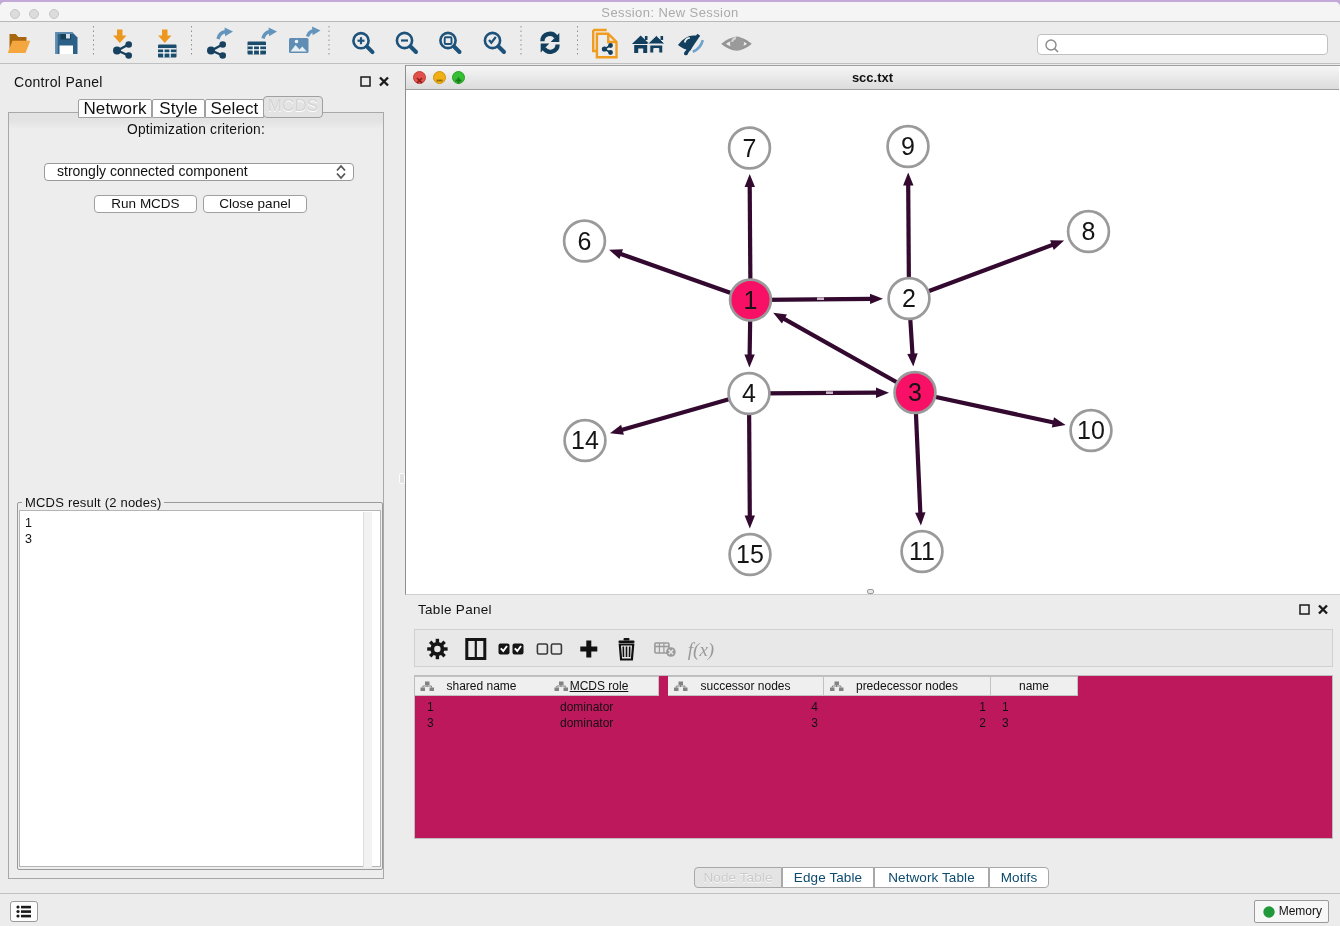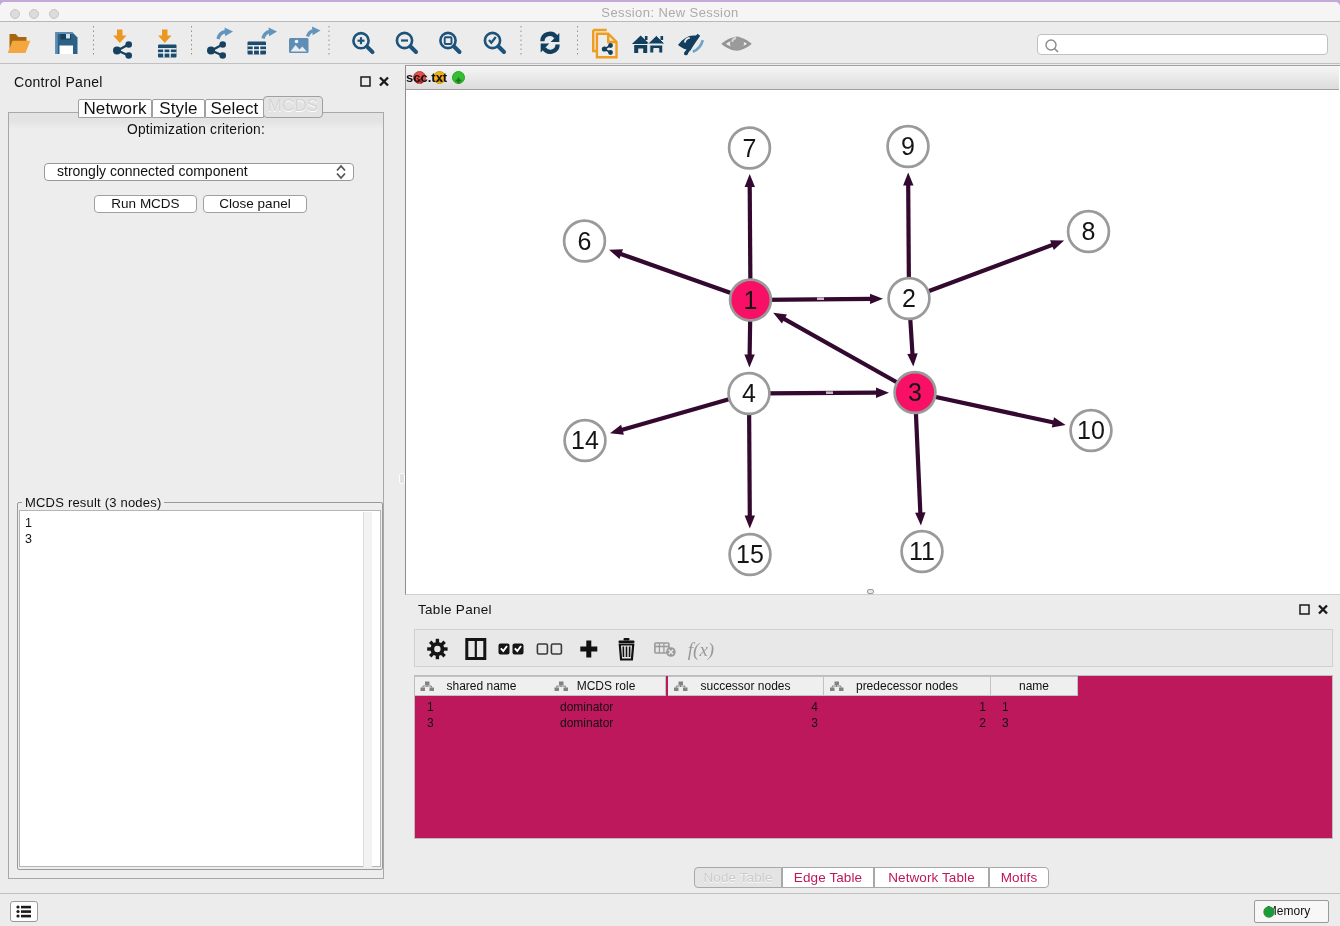--- a/index.html
+++ b/index.html
@@ -19,28 +19,28 @@
 #dropdown { position:absolute; left:44px; top:160.5px; width:310px; height:18px; background:#fff; border:1.5px solid #9a9a9a; border-radius:4px; font-size:14px; line-height:15px; color:#111; padding-left:12px; }
 .btn { position:absolute; top:193px; height:18px; background:#fff; border:1px solid #a0a0a0; border-radius:4px; font-size:13.5px; text-align:center; line-height:16px; color:#111; }
 #mcds-group { position:absolute; left:17px; top:500px; width:366px; height:368px; border:1px solid #9a9a9a; border-radius:2px; }
 #mcds-label { position:absolute; left:22px; top:493px; background:#ededed; padding:0 3px; font-size:13px; letter-spacing:0.2px; color:#111; }
 #mcds-text { position:absolute; left:19px; top:508px; width:362px; height:357px; background:#fff; border:1px solid #b5b5b5; font-size:12.5px; color:#111; padding:5px 0 0 5px; line-height:15.5px; }
 #mcds-scroll { position:absolute; left:343px; top:1px; width:9px; height:355px; background:#f2f2f2; border-left:1px solid #ddd; }
 
 #netframe { position:absolute; left:405px; top:63px; width:935px; height:530px; border-left:1px solid #8e8e8e; border-top:1px solid #9f9f9f; border-bottom:1px solid #cfcfcf; background:#fff; }
 #nettitle { position:absolute; left:0; top:0; width:933px; height:24px; background:linear-gradient(#f6f6f6,#dcdcdc); border-bottom:1px solid #9f9f9f; }
 .nt { position:absolute; top:5px; width:13px; height:13px; border-radius:50%; }
-#netname { position:absolute; top:4px; width:100%; font-size:13px; font-weight:bold; color:#111; }
+#netname { position:absolute; top:4px; width:100%; text-align:center; font-size:13px; font-weight:bold; color:#111; }
 
 #tp-title { position:absolute; left:418px; top:600px; font-size:13.5px; letter-spacing:0.3px; color:#111; }
 #tp-toolbar { position:absolute; left:414px; top:627px; width:919px; height:38px; background:#e8e8e8; border:1px solid #d0d0d0; }
 #tbl { position:absolute; left:414px; top:673px; width:919px; height:164px; background:#be185d; border:1px solid #bdbdbd; }
 .th { position:absolute; top:0px; height:20px; background:#efefef; border-right:1px solid #c2c2c2; border-bottom:1px solid #c2c2c2; border-top:1px solid #c2c2c2; font-size:12px; text-align:center; line-height:19px; color:#111; }
 .td { position:absolute; font-size:12px; color:#111; }
-.tabb { position:absolute; top:865px; height:21px; background:#fff; border:1px solid #a8a8a8; font-size:13.5px; letter-spacing:0.1px; text-align:center; line-height:20px; color:#be185d; }
+.tabb { position:absolute; top:865px; height:21px; background:#fff; border:1px solid #a8a8a8; font-size:13.5px; letter-spacing:0.1px; text-align:center; line-height:20px; color:#0c4a6e; }
 #statusbar { position:absolute; left:0; top:891px; width:1340px; height:33px; background:#ececec; border-top:1px solid #c0c0c0; }
 </style>
 </head>
 <body>
 <div id="win">
   <div id="titlebar">
     <div class="tl" style="left:9.5px"></div>
     <div class="tl" style="left:29px"></div>
     <div class="tl" style="left:48.5px"></div>
     <div id="wintitle">Session: New Session</div>
@@ -224,21 +224,21 @@
   <div class="tab" style="left:205px; width:59px;">Select</div>
   <div class="tab" style="left:263px; width:60px; top:94px; height:21.5px; background:#e3e3e3; color:#d4d4d4; text-shadow:0 1px 0 #fff; border-radius:4px 4px 4px 4px;">MCDS</div>
   <div id="opt-label">Optimization criterion:</div>
   <div id="dropdown">strongly connected component<svg width="14" height="16" style="position:absolute;right:5px;top:0">
 <polyline points="3,6.5 7,2 11,6.5" fill="none" stroke="#555" stroke-width="1.8"></polyline>
 <polyline points="3,9.5 7,14 11,9.5" fill="none" stroke="#555" stroke-width="1.8"></polyline>
 </svg></div>
   <div class="btn" style="left:94px; width:103px;">Run MCDS</div>
   <div class="btn" style="left:203px; width:104px;">Close panel</div>
   <div id="mcds-group"></div>
-  <div id="mcds-label">MCDS result (3 nodes)</div>
+  <div id="mcds-label">MCDS result (2 nodes)</div>
   <div id="mcds-text">1<br>3<div id="mcds-scroll"></div></div>
   <div id="netframe">
     <div id="nettitle">
       <div class="nt" style="left:7px; background:#e1504b; border:1px solid #c33c38;"><svg width="11" height="11">
             <path d="M3,3 l5,5 M8,3 l-5,5" stroke="#8c1f1c" stroke-width="1.6"></path>
           </svg></div>
       <div class="nt" style="left:27px; background:#f0b014; border:1px solid #cf9410;"><svg width="11" height="11">
             <path d="M2.5,5.5 h6" stroke="#9a6d08" stroke-width="1.8"></path>
           </svg></div>
       <div class="nt" style="left:46px; background:#33c032; border:1px solid #27a026;"><svg width="11" height="11">
@@ -368,21 +368,21 @@
 <line x1="-5.5" y1="-6" x2="-5.5" y2="4" stroke="#9a9a9a" stroke-width="1.2"></line>
 <line x1="-1" y1="-6" x2="-1" y2="4" stroke="#9a9a9a" stroke-width="1.2"></line>
 <circle cx="6" cy="3" r="4.8"></circle>
 <path d="M3.8,0.8 l4.4,4.4 M8.2,0.8 l-4.4,4.4" stroke="#e8e8e8" stroke-width="1.5"></path>
 </g>
 <text x="286" y="26" font-size="19" font-style="italic" font-family="Liberation Serif" fill="#9a9a9a" text-anchor="middle">f(x)</text>
 </svg>
     </div>
   <div id="tbl">
 <div class="th" style="left:0px; width:134px;">shared name</div>
-<div class="th" style="left:132px; width:119px;">MCDS role</div>
+<div class="th" style="left:125px; width:119px;text-decoration:underline;">MCDS role</div>
 <div class="th" style="left:253px; width:156px;">successor nodes</div>
 <div class="th" style="left:409px; width:167px;">predecessor nodes</div>
 <div class="th" style="left:576px; width:87px;">name</div>
 <svg width="860" height="22" style="position:absolute;left:0;top:0px">
 <g transform="translate(12,10)" fill="#828282">
 <rect x="-2" y="-4.5" width="4.5" height="3.5"></rect>
 <rect x="-6.5" y="1.5" width="4.5" height="3.5"></rect>
 <rect x="2.5" y="1.5" width="4.5" height="3.5"></rect>
 <path d="M0,-1 v2 M-4.2,1.5 v-1.5 h8.6 v1.5" stroke="#828282" stroke-width="1" fill="none"></path>
 </g>
@@ -426,20 +426,20 @@
           <g fill="#1a1a1a">
 <circle cx="7" cy="5" r="1.6"></circle>
             <rect x="10" y="3.8" width="10" height="2.6"></rect>
 <circle cx="7" cy="9.5" r="1.6"></circle>
             <rect x="10" y="8.3" width="10" height="2.6"></rect>
 <circle cx="7" cy="14" r="1.6"></circle>
             <rect x="10" y="12.8" width="10" height="2.6"></rect>
 </g>
         </svg>
 </div>
-<div style="position:absolute;left:1254px;top:6px;width:75px;height:23px;background:#f7f7f7;border:1px solid #9a9a9a;border-radius:2px;font-size:12px;color:#111;line-height:21px;text-align:center;padding-right:6px;">
+<div style="position:absolute;left:1254px;top:6px;width:75px;height:23px;background:#f7f7f7;border:1px solid #9a9a9a;border-radius:2px;font-size:12px;color:#111;line-height:21px;text-align:right;padding-right:6px;">
 <svg width="13" height="13" style="position:absolute;left:8px;top:5px">
           <circle cx="6" cy="6" r="5.7" fill="#1f9939"></circle>
         </svg>Memory</div>
 </div>
 </div>
 <div style="position:absolute;left:399px;top:472.5px;width:6px;height:11px;background:#e2e2e2;border:1.5px solid #fdfdfd;border-radius:2px;"></div>
 <div style="position:absolute;left:867px;top:588.5px;width:7px;height:5px;background:#e8e8e8;border:1.5px solid #9a9a9a;border-radius:2px;"></div>
 
 </body></html>

